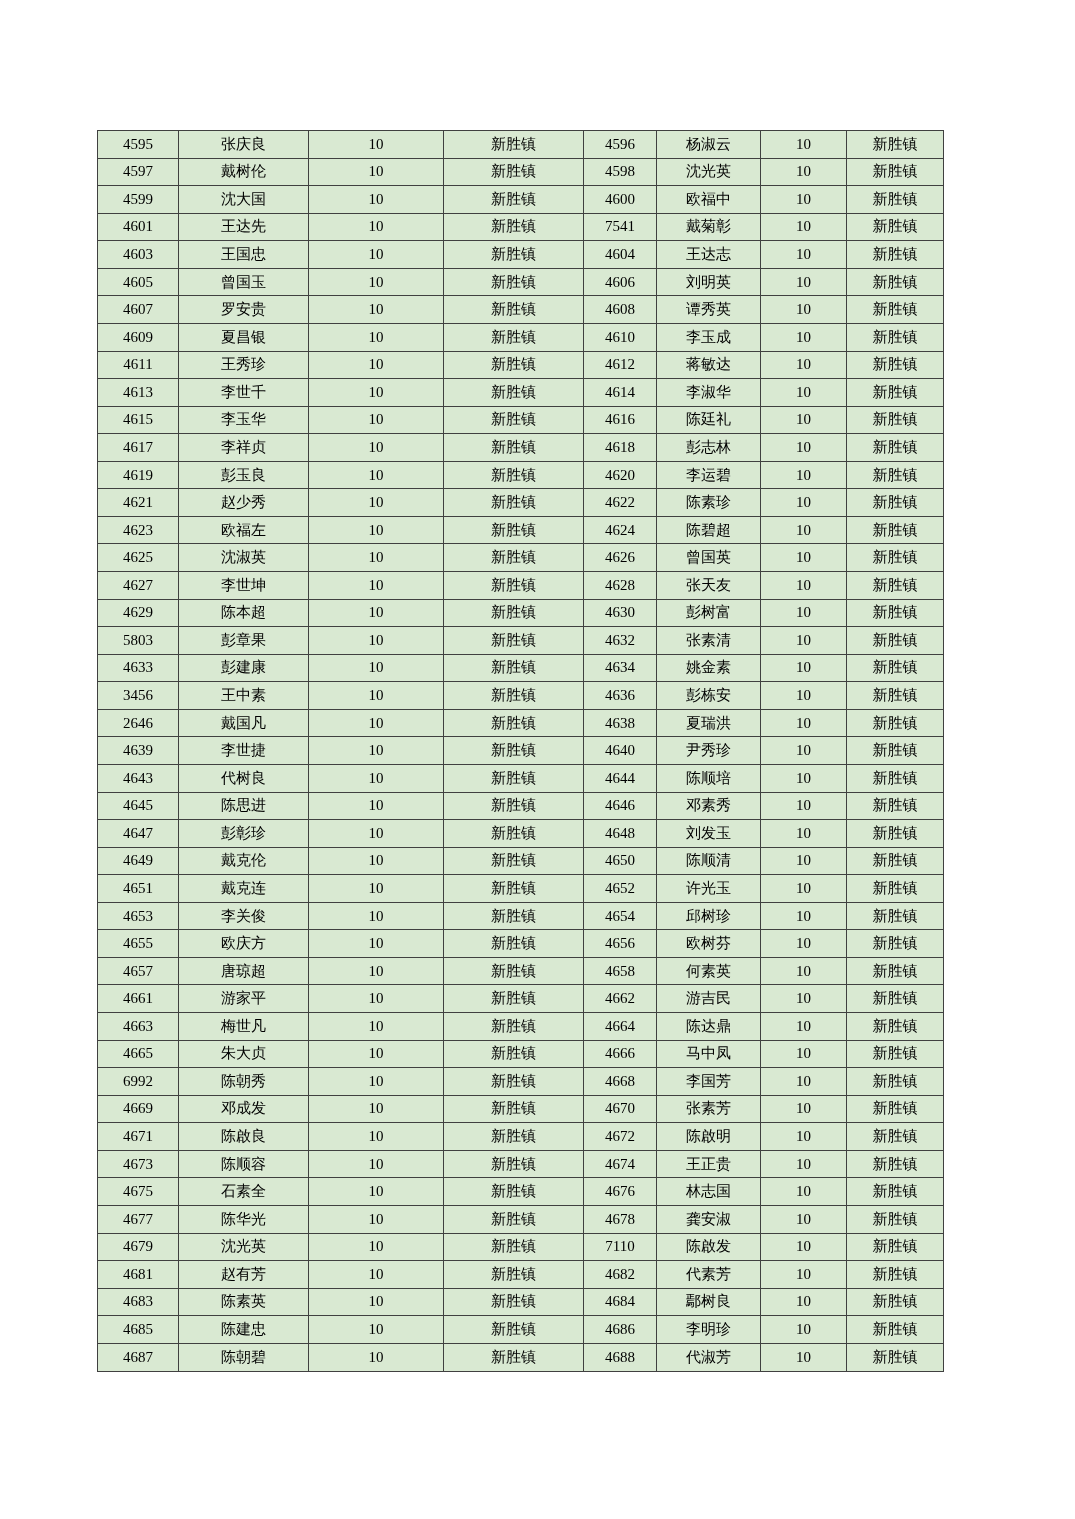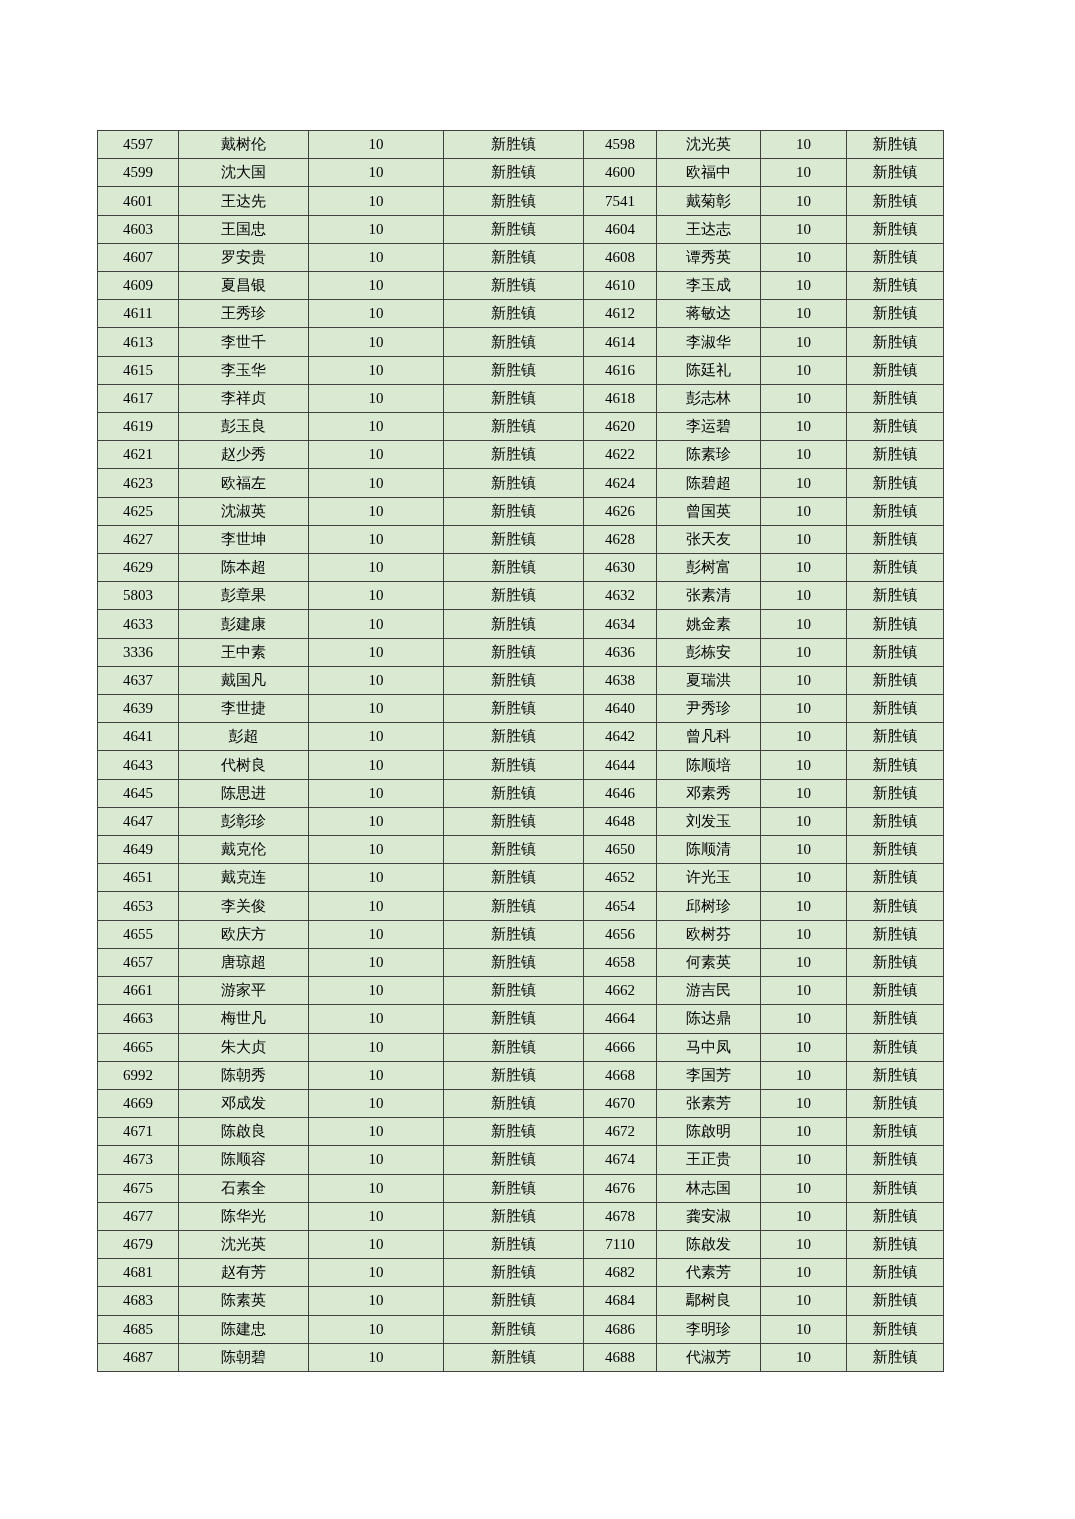--- a/index.html
+++ b/index.html
@@ -53,20 +53,30 @@
       <col style="width:130px">
       <col style="width:135px">
       <col style="width:140px">
       <col style="width:73px">
       <col style="width:104px">
       <col style="width:86px">
       <col style="width:97px">
     </colgroup>
     <tbody>
         <tr>
+          <td>4595</td>
+          <td>张庆良</td>
+          <td>10</td>
+          <td>新胜镇</td>
+          <td>4596</td>
+          <td>杨淑云</td>
+          <td>10</td>
+          <td>新胜镇</td>
+        </tr>
+        <tr>
           <td>4597</td>
           <td>戴树伦</td>
           <td>10</td>
           <td>新胜镇</td>
           <td>4598</td>
           <td>沈光英</td>
           <td>10</td>
           <td>新胜镇</td>
         </tr>
         <tr>
@@ -93,20 +103,30 @@
           <td>4603</td>
           <td>王国忠</td>
           <td>10</td>
           <td>新胜镇</td>
           <td>4604</td>
           <td>王达志</td>
           <td>10</td>
           <td>新胜镇</td>
         </tr>
         <tr>
+          <td>4605</td>
+          <td>曾国玉</td>
+          <td>10</td>
+          <td>新胜镇</td>
+          <td>4606</td>
+          <td>刘明英</td>
+          <td>10</td>
+          <td>新胜镇</td>
+        </tr>
+        <tr>
           <td>4607</td>
           <td>罗安贵</td>
           <td>10</td>
           <td>新胜镇</td>
           <td>4608</td>
           <td>谭秀英</td>
           <td>10</td>
           <td>新胜镇</td>
         </tr>
         <tr>
@@ -233,56 +253,46 @@
           <td>4633</td>
           <td>彭建康</td>
           <td>10</td>
           <td>新胜镇</td>
           <td>4634</td>
           <td>姚金素</td>
           <td>10</td>
           <td>新胜镇</td>
         </tr>
         <tr>
-          <td>3336</td>
+          <td>3456</td>
           <td>王中素</td>
           <td>10</td>
           <td>新胜镇</td>
           <td>4636</td>
           <td>彭栋安</td>
           <td>10</td>
           <td>新胜镇</td>
         </tr>
         <tr>
-          <td>4637</td>
+          <td>2646</td>
           <td>戴国凡</td>
           <td>10</td>
           <td>新胜镇</td>
           <td>4638</td>
           <td>夏瑞洪</td>
           <td>10</td>
           <td>新胜镇</td>
         </tr>
         <tr>
           <td>4639</td>
           <td>李世捷</td>
           <td>10</td>
           <td>新胜镇</td>
           <td>4640</td>
           <td>尹秀珍</td>
-          <td>10</td>
-          <td>新胜镇</td>
-        </tr>
-        <tr>
-          <td>4641</td>
-          <td>彭超</td>
-          <td>10</td>
-          <td>新胜镇</td>
-          <td>4642</td>
-          <td>曾凡科</td>
           <td>10</td>
           <td>新胜镇</td>
         </tr>
         <tr>
           <td>4643</td>
           <td>代树良</td>
           <td>10</td>
           <td>新胜镇</td>
           <td>4644</td>
           <td>陈顺培</td>

